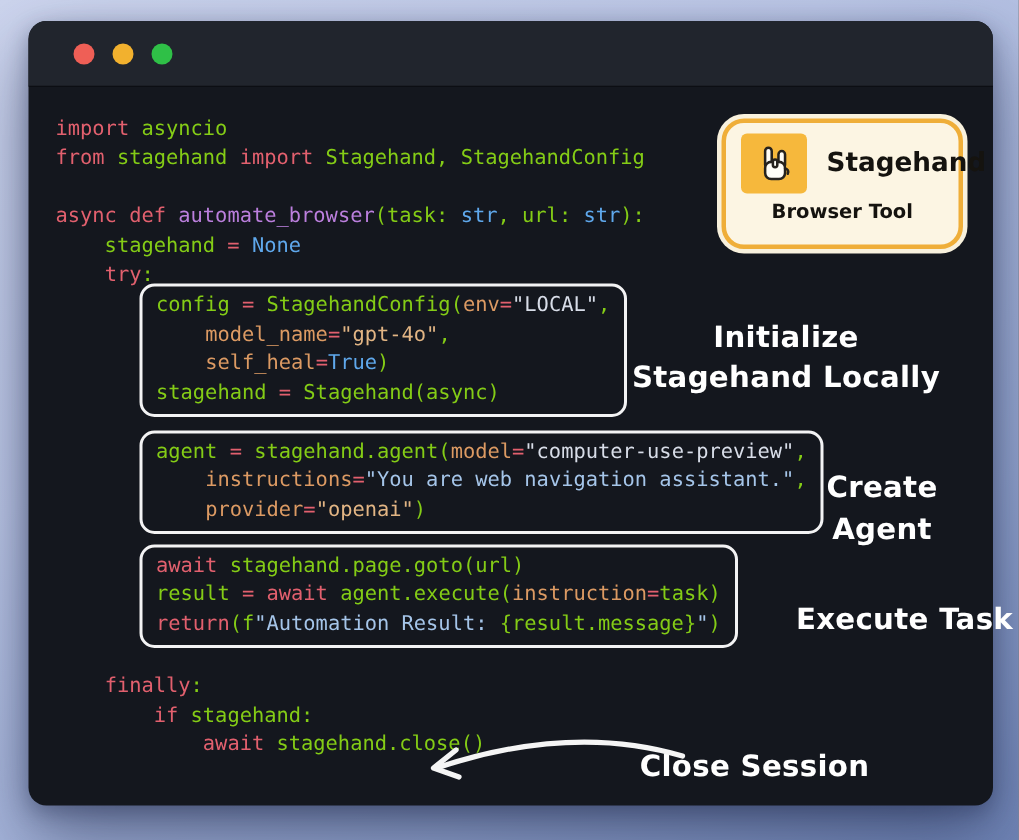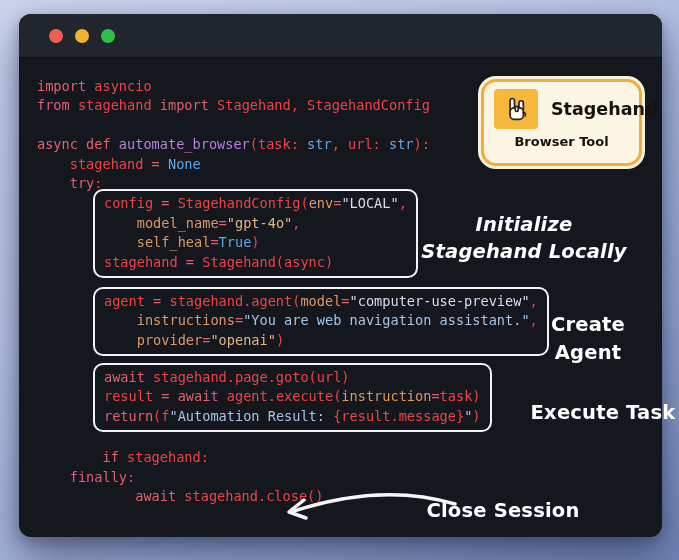--- a/index.html
+++ b/index.html
@@ -32,34 +32,34 @@
   .code-box{
     border:2px solid #f3f3f4;border-radius:10px;
     padding:3px 9px 4px;width:max-content;margin-left:56px;
   }
   .box-init{margin-top:-4px;}
   .box-agent{margin-top:9px;}
   .box-execute{margin-top:7px;}
   .post-lines{margin-top:16px;}
 
   .c-kw{color:#e2606e}
-  .c-id{color:#ef4444}
+  .c-id{color:#84cc16}
   .c-fn{color:#bb7fdd}
   .c-param{color:#dc9a63}
   .c-blue{color:#5fa8ec}
   .c-tan{color:#e2b584}
   .c-swhite{color:#d8dde8}
   .c-sblue{color:#a5c5e9}
 
   .anno{
     position:absolute;color:#ffffff;font-weight:700;font-size:19.5px;
     text-align:center;transform:translateX(-50%);line-height:27px;
     letter-spacing:.2px;white-space:nowrap;
   }
-  .anno-init{left:505px;top:197px;font-style:italic;}
+  .anno-init{left:505px;top:197px;}
   .anno-create{left:569px;top:297px;line-height:28px;}
   .anno-execute{left:540px;top:385px;margin-left:44px;}
   .anno-close{left:484px;top:483px;}
 
   .badge{
     position:absolute;left:462px;top:65px;width:161px;height:87px;box-sizing:border-box;
     background:#fcf5e3;border:3px solid #efae39;border-radius:15px;
     box-shadow:0 0 0 3px #f8f1dd;
     padding:7px 10px;display:flex;flex-direction:column;
   }
@@ -103,22 +103,22 @@
         <div class="code-line"><span class="c-id">agent </span><span class="c-kw">=</span><span class="c-id"> stagehand.agent(</span><span class="c-param">model</span><span class="c-kw">=</span><span class="c-swhite">"computer-use-preview"</span><span class="c-id">,</span></div>
         <div class="code-line"><span class="c-id">    </span><span class="c-param">instructions</span><span class="c-kw">=</span><span class="c-sblue">"You are web navigation assistant."</span><span class="c-id">,</span></div>
         <div class="code-line"><span class="c-id">    </span><span class="c-param">provider</span><span class="c-kw">=</span><span class="c-tan">"openai"</span><span class="c-id">)</span></div>
       </div>
     <div class="code-box box-execute">
         <div class="code-line"><span class="c-kw">await</span><span class="c-id"> stagehand.page.goto(url)</span></div>
         <div class="code-line"><span class="c-id">result </span><span class="c-kw">=</span><span class="c-id"> </span><span class="c-kw">await</span><span class="c-id"> agent.execute(</span><span class="c-param">instruction</span><span class="c-kw">=</span><span class="c-id">task)</span></div>
         <div class="code-line"><span class="c-kw">return</span><span class="c-id">(f</span><span class="c-sblue">"Automation Result: </span><span class="c-id">{result.message}</span><span class="c-sblue">"</span><span class="c-id">)</span></div>
       </div>
     <div class="post-lines">
+        <div class="code-line"><span class="c-id">    </span><span class="c-kw">finally</span><span class="c-id">:</span></div>
         <div class="code-line"><span class="c-id">        </span><span class="c-kw">if</span><span class="c-id"> stagehand:</span></div>
-        <div class="code-line"><span class="c-id">    </span><span class="c-kw">finally</span><span class="c-id">:</span></div>
         <div class="code-line"><span class="c-id">            </span><span class="c-kw">await</span><span class="c-id"> stagehand.close()</span></div>
       </div>
   </div>
 
   <div class="badge">
     <div class="badge-row">
       <div class="badge-icon">
         <svg width="27" height="27" viewBox="0 0 24 24" fill="#fffdf6" stroke="#26221d" stroke-width="1.5" stroke-linejoin="round" stroke-linecap="round">
           <rect x="6.3" y="2.2" width="3.9" height="12" rx="1.95"></rect>
           <rect x="14.2" y="4.2" width="3.9" height="10" rx="1.95"></rect>

